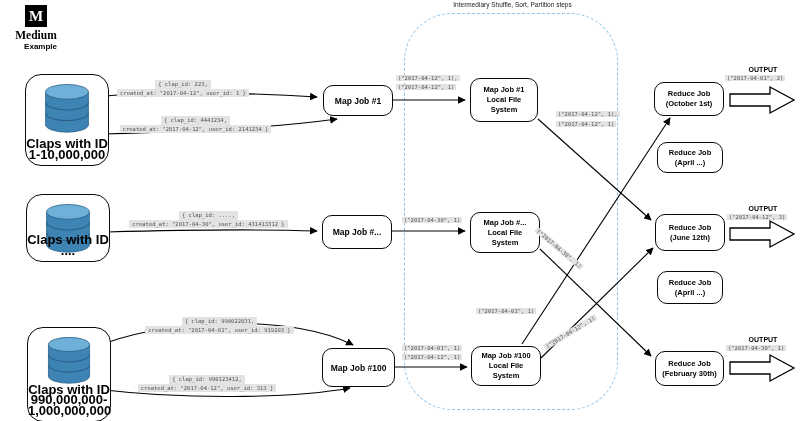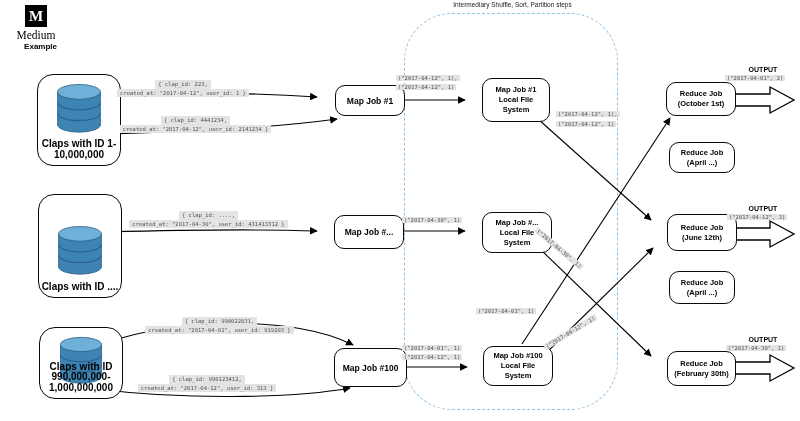--- a/index.html
+++ b/index.html
@@ -7,45 +7,45 @@
             font-family:"Liberation Sans", sans-serif; overflow:hidden; }
 
   .wires { position:absolute; left:0; top:0; z-index:1; }
   .dashedbox { position:absolute; left:404px; top:13px; width:212px; height:395px;
                border:1.5px dashed #8ec2e8; border-radius:48px; z-index:0; }
   .ctitle { position:absolute; left:410px; top:1px; width:205px; text-align:center;
             font-size:6.5px; color:#222; z-index:2; }
 
   .node { position:absolute; background:#fff; border:1.6px solid #0a0a0a; border-radius:10px;
           display:flex; flex-direction:column; align-items:center; justify-content:center;
-          text-align:center; font-weight:bold; color:#000; z-index:2; box-sizing:border-box;margin-left:12px; }
+          text-align:center; font-weight:bold; color:#000; z-index:2; box-sizing:border-box; }
   .mapjob { font-size:8.5px; }
   .lfs, .reduce { font-size:7.5px; line-height:10px; }
   .db { border-radius:16px; justify-content:flex-start; }
   .db svg { margin-top:7px; }
-  .db .lbl { position:absolute; bottom:5px; left:0; right:0; font-size:10px; line-height:10.5px; font-weight:bold; }
+  .db .lbl { position:absolute; bottom:5px; left:0; right:0; font-size:13px; line-height:10.5px; font-weight:bold; }
 
   .rec { position:absolute; text-align:center; z-index:3;
          font-family:"DejaVu Sans Mono","Liberation Mono",monospace;
          font-size:5.5px; line-height:8.5px; color:#555; }
   .rec span { background:#e3e3e3; padding:0 3px; display:inline-block; white-space:nowrap; }
 
   .tuple { position:absolute; z-index:3; white-space:nowrap;
            font-family:"DejaVu Sans Mono","Liberation Mono",monospace;
            font-size:5.5px; color:#555; background:#e3e3e3; padding:0 2px; }
   .rot { transform-origin:left top; }
 
   .outtitle { position:absolute; width:52px; text-align:center; font-size:7px;
               font-weight:bold; color:#000; z-index:3; }
 
   .logo-sq { position:absolute; left:25px; top:5px; width:22px; height:22px; background:#000;
              color:#fff; font-family:"Liberation Serif",serif; font-weight:bold; font-size:15px;
              display:flex; align-items:center; justify-content:center; z-index:2; }
   .brand { position:absolute; left:13px; top:29px; width:46px; text-align:center;
-           font-family:"Liberation Serif",serif; font-weight:normal; font-size:11.5px; z-index:2; }
+           font-family:"Liberation Serif",serif; font-weight:bold; font-size:11.5px; z-index:2; }
   .example { position:absolute; left:15px; top:42px; width:42px; text-align:right;
              font-weight:bold; font-size:8px; z-index:2; }
 </style>
 </head>
 <body>
 
 <div class="canvas">
 
   <div class="dashedbox"></div>
   <div class="ctitle">Intermediary Shuffle, Sort, Partition steps</div>
@@ -91,36 +91,36 @@
       <path d="M9 25 a26 9 0 0 0 52 0" fill="none" stroke="#2b6189" stroke-width="1.4"></path>
       <path d="M9 38 a26 9 0 0 0 52 0" fill="none" stroke="#2b6189" stroke-width="1.4"></path>
       <ellipse cx="35" cy="12" rx="26" ry="9" fill="#6fb0d8" stroke="#2b6189" stroke-width="1"></ellipse>
     </svg>
     <div class="lbl">
       <span class="ln">Claps with ID</span>
       <span class="ln">1-10,000,000</span>
     </div>
   </div>
 
-  <div class="node db" style="left:26px;top:194px;width:84px;height:104px;justify-content:center;">
+  <div class="node db" style="left:26px;top:194px;width:84px;height:68px;">
     <svg width="58" height="51" viewBox="0 0 70 62">
       <ellipse cx="35" cy="52" rx="26" ry="9" fill="#3d83b3" stroke="#2b6189" stroke-width="1"></ellipse>
       <rect x="9" y="12" width="52" height="40" fill="#3d83b3"></rect>
       <path d="M9 12 v40 M61 12 v40" stroke="#2b6189" stroke-width="1"></path>
       <path d="M9 25 a26 9 0 0 0 52 0" fill="none" stroke="#2b6189" stroke-width="1.4"></path>
       <path d="M9 38 a26 9 0 0 0 52 0" fill="none" stroke="#2b6189" stroke-width="1.4"></path>
       <ellipse cx="35" cy="12" rx="26" ry="9" fill="#6fb0d8" stroke="#2b6189" stroke-width="1"></ellipse>
     </svg>
     <div class="lbl">
       <span class="ln">Claps with ID</span>
       <span class="ln">....</span>
     </div>
   </div>
 
-  <div class="node db" style="left:27px;top:327px;width:84px;height:72px;text-align:center;">
+  <div class="node db" style="left:27px;top:327px;width:84px;height:95px;text-align:center;">
     <svg width="56" height="49" viewBox="0 0 70 62">
       <ellipse cx="35" cy="52" rx="26" ry="9" fill="#3d83b3" stroke="#2b6189" stroke-width="1"></ellipse>
       <rect x="9" y="12" width="52" height="40" fill="#3d83b3"></rect>
       <path d="M9 12 v40 M61 12 v40" stroke="#2b6189" stroke-width="1"></path>
       <path d="M9 25 a26 9 0 0 0 52 0" fill="none" stroke="#2b6189" stroke-width="1.4"></path>
       <path d="M9 38 a26 9 0 0 0 52 0" fill="none" stroke="#2b6189" stroke-width="1.4"></path>
       <ellipse cx="35" cy="12" rx="26" ry="9" fill="#6fb0d8" stroke="#2b6189" stroke-width="1"></ellipse>
     </svg>
     <div class="lbl">
       <span class="ln">Claps with ID</span>

